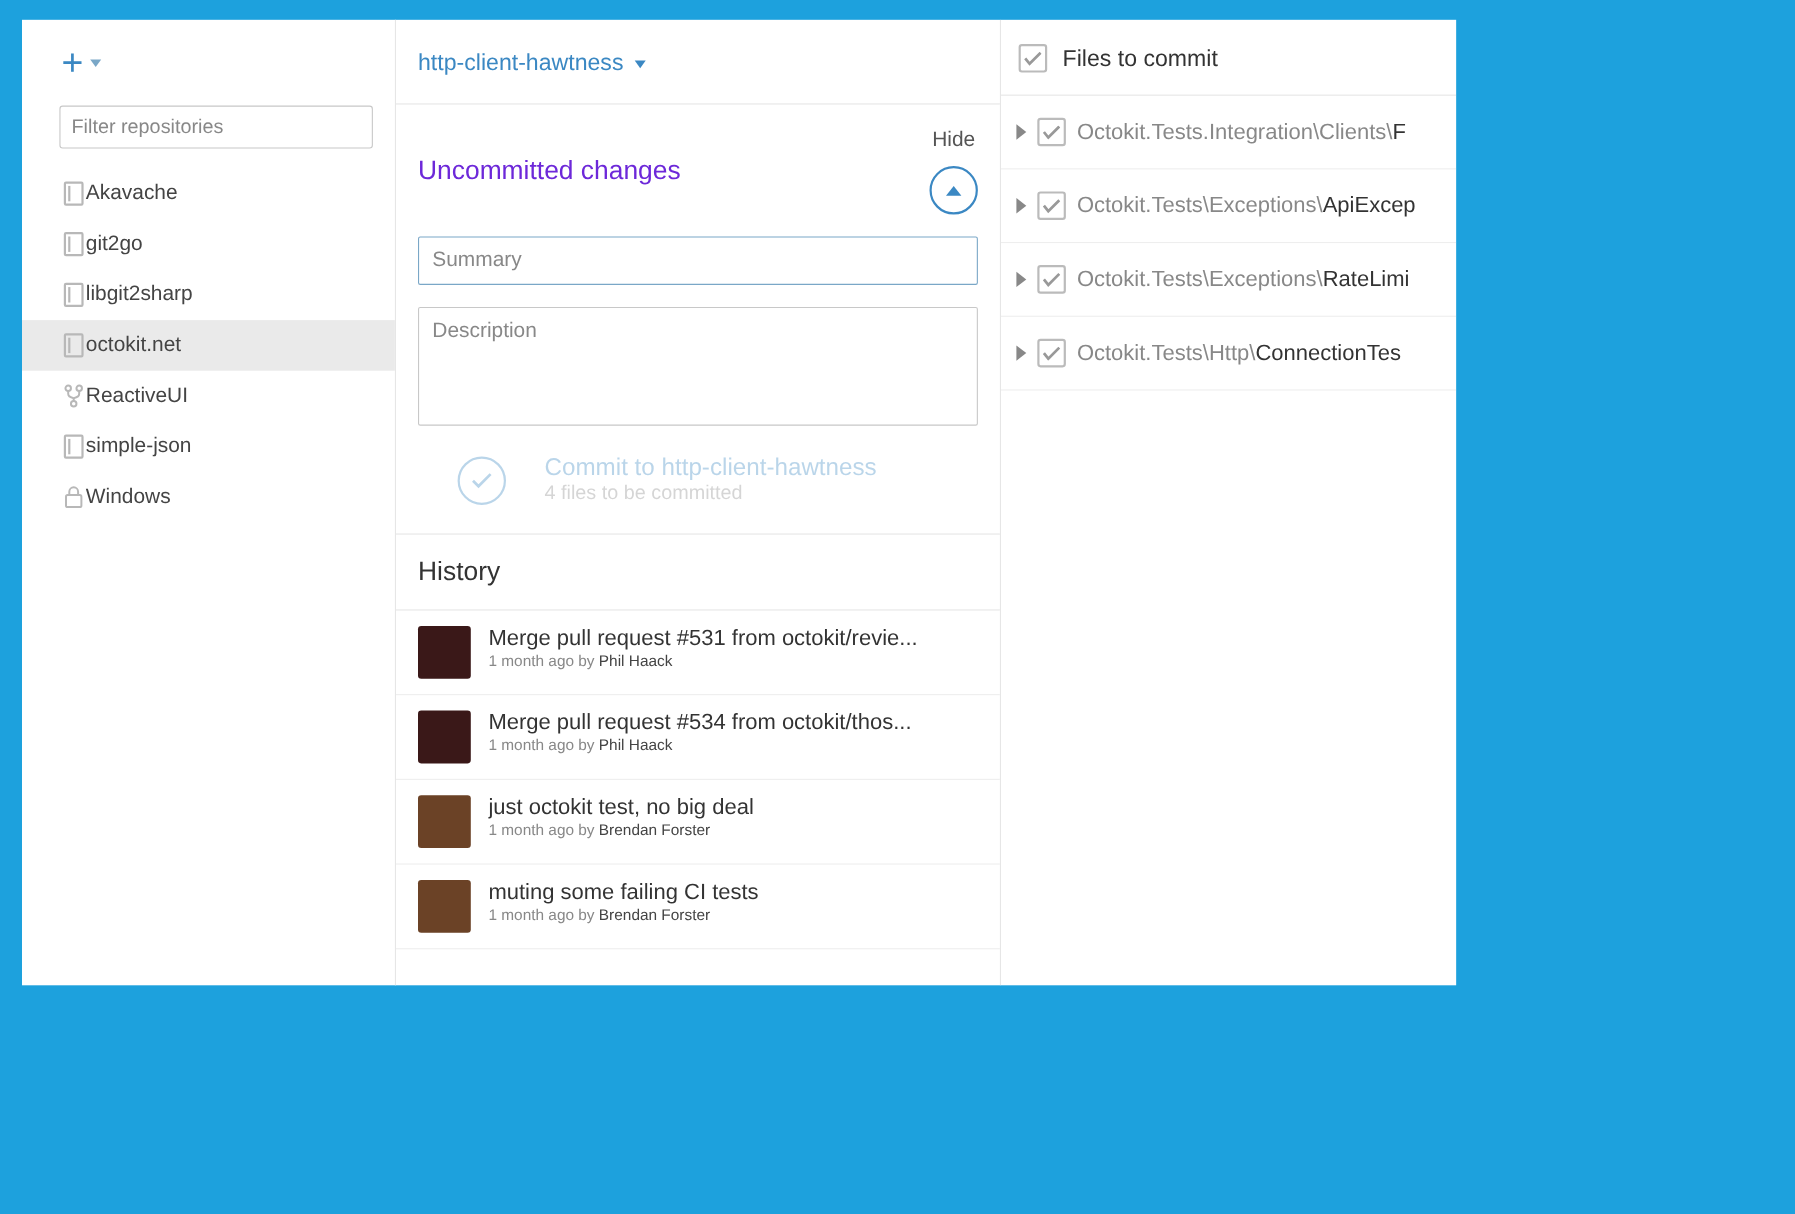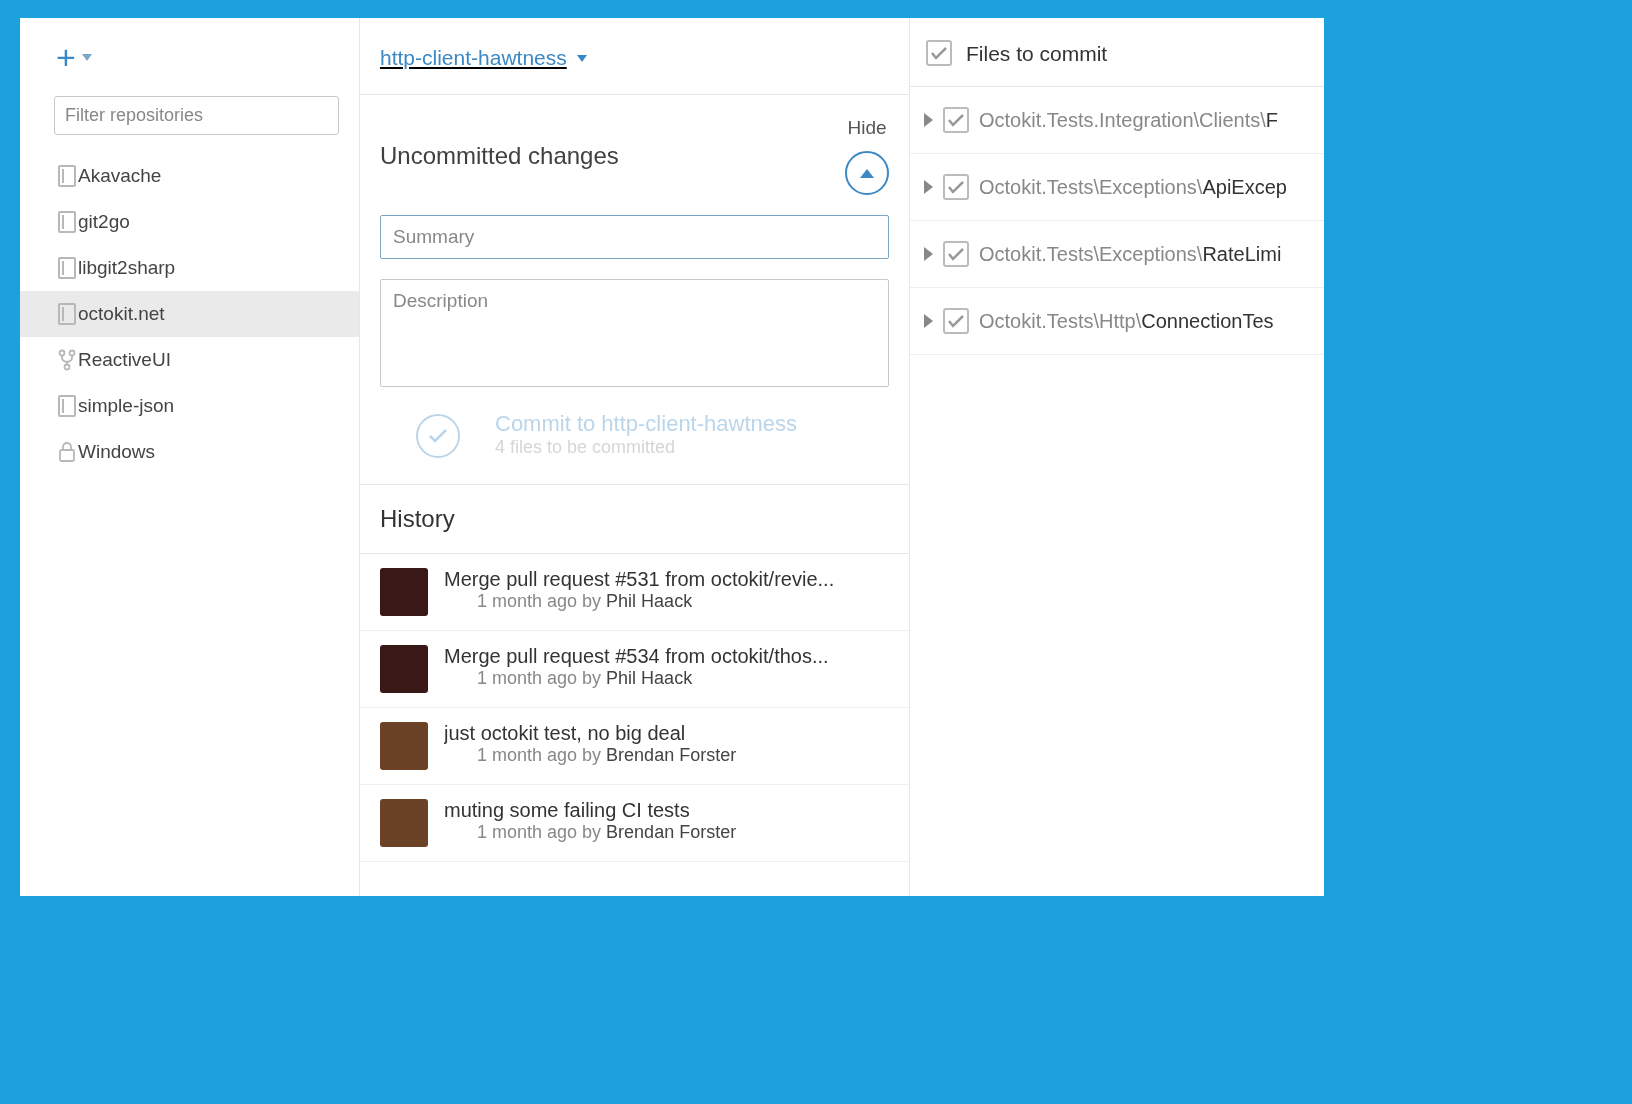--- a/index.html
+++ b/index.html
@@ -15,26 +15,26 @@
 .repo-list { list-style:none; }
 .repo-item { display:flex; align-items:center; gap:2px; padding:12px 20px 12px 38px; font-size:19px; color:#444; cursor:pointer; }
 .repo-item.selected { background:#eaeaea; }
 .repo-icon { width:18px; height:22px; position:relative; }
 .repo-icon.book { border:2px solid #b8b8b8; border-radius:2px; }
 .repo-icon.book::before { content:""; position:absolute; left:2px; top:2px; bottom:2px; width:2px; background:#b8b8b8; }
 .repo-icon.fork svg { width:18px; height:22px; }
 .repo-icon.lock svg { width:18px; height:22px; }
 .main { flex:1; display:flex; overflow:hidden; }
 .center { width:550px; border-right:1px solid #e6e6e6; display:flex; flex-direction:column; }
-.branch-bar { padding:28px 20px 24px 20px; border-bottom:1px solid #e6e6e6; display:flex; align-items:center; gap:10px;text-decoration:underline; }
+.branch-bar { padding:28px 20px 24px 20px; border-bottom:1px solid #e6e6e6; display:flex; align-items:center; gap:10px; }
 .branch-name { color:#3b88c3; font-size:21px; cursor:pointer; }
 .branch-caret { width:0; height:0; border-left:5px solid transparent; border-right:5px solid transparent; border-top:7px solid #3b88c3; cursor:pointer; }
 .changes { padding:22px 20px 0 20px; border-bottom:1px solid #e6e6e6; }
 .changes-head { display:flex; align-items:center; justify-content:space-between; margin-bottom:20px; }
-.changes-title { font-size:24px; color:#404040; font-weight:400; }
+.changes-title { font-size:24px; color:#6d28d9; font-weight:400; }
 .hide-area { display:flex; align-items:center; gap:12px;flex-direction:column; }
 .hide-label { font-size:19px; color:#555; cursor:pointer; }
 .hide-circle { width:44px; height:44px; border:2px solid #3b88c3; border-radius:50%; display:flex; align-items:center; justify-content:center; cursor:pointer; }
 .hide-circle .chev { width:0; height:0; border-left:7px solid transparent; border-right:7px solid transparent; border-bottom:9px solid #3b88c3; }
 .summary-in { width:100%; padding:10px 12px; font-size:19px; border:1px solid #7aa7c7; border-radius:2px; margin-bottom:20px; }
 .summary-in::placeholder { color:#888; }
 .desc-in { width:100%; height:108px; padding:10px 12px; font-size:19px; border:1px solid #c8c8c8; border-radius:2px; resize:none; margin-bottom:20px; }
 .desc-in::placeholder { color:#888; }
 .commit-btn { display:flex; align-items:flex-end; gap:35px; padding:0 0 26px 36px; opacity:0.35; cursor:pointer; }
 .commit-check { width:44px; height:44px; border:2px solid #3b88c3; border-radius:50%; display:flex; align-items:center; justify-content:center; }
@@ -42,21 +42,21 @@
 .commit-txt .pri { font-size:22px; color:#3b88c3; }
 .commit-txt .sec { font-size:18px; color:#888; }
 .history-hdr { padding:20px 20px 20px 20px; border-bottom:1px solid #e6e6e6; }
 .history-hdr h2 { font-size:24px; font-weight:400; color:#333; }
 .history-list { list-style:none; }
 .history-item { display:flex; gap:16px; padding:14px 20px; border-bottom:1px solid #eee; cursor:pointer; }
 .avatar { width:48px; height:48px; border-radius:3px; background:#6b4226; flex-shrink:0; }
 .avatar.ph { background:#3a1818; }
 .hi-txt { flex:1; overflow:hidden; }
 .hi-msg { font-size:20px; color:#333; white-space:nowrap; overflow:hidden; text-overflow:ellipsis; }
-.hi-meta { font-size:18px; color:#888;margin-left:33px; }
+.hi-meta { font-size:14px; color:#888; }
 .hi-meta .author { color:#444; }
 .files { flex:1; overflow:hidden; }
 .files-hdr { display:flex; align-items:flex-end; gap:14px; padding:22px 20px 20px 16px; border-bottom:1px solid #e6e6e6; }
 .cb { width:26px; height:26px; border:2px solid #bbb; border-radius:3px; display:flex; align-items:center; justify-content:center; cursor:pointer; flex-shrink:0; }
 .cb svg { width:16px; height:13px; }
 .files-hdr .lbl { font-size:21px; color:#333; }
 .file-row { display:flex; align-items:center; gap:10px; padding:20px 20px 20px 14px; border-bottom:1px solid #eee; cursor:pointer; }
 .tri { width:0; height:0; border-top:7px solid transparent; border-bottom:7px solid transparent; border-left:9px solid #888; flex-shrink:0; }
 .file-path { font-size:20px; color:#888; white-space:nowrap; overflow:hidden; }
 .file-path .leaf { color:#333; }

